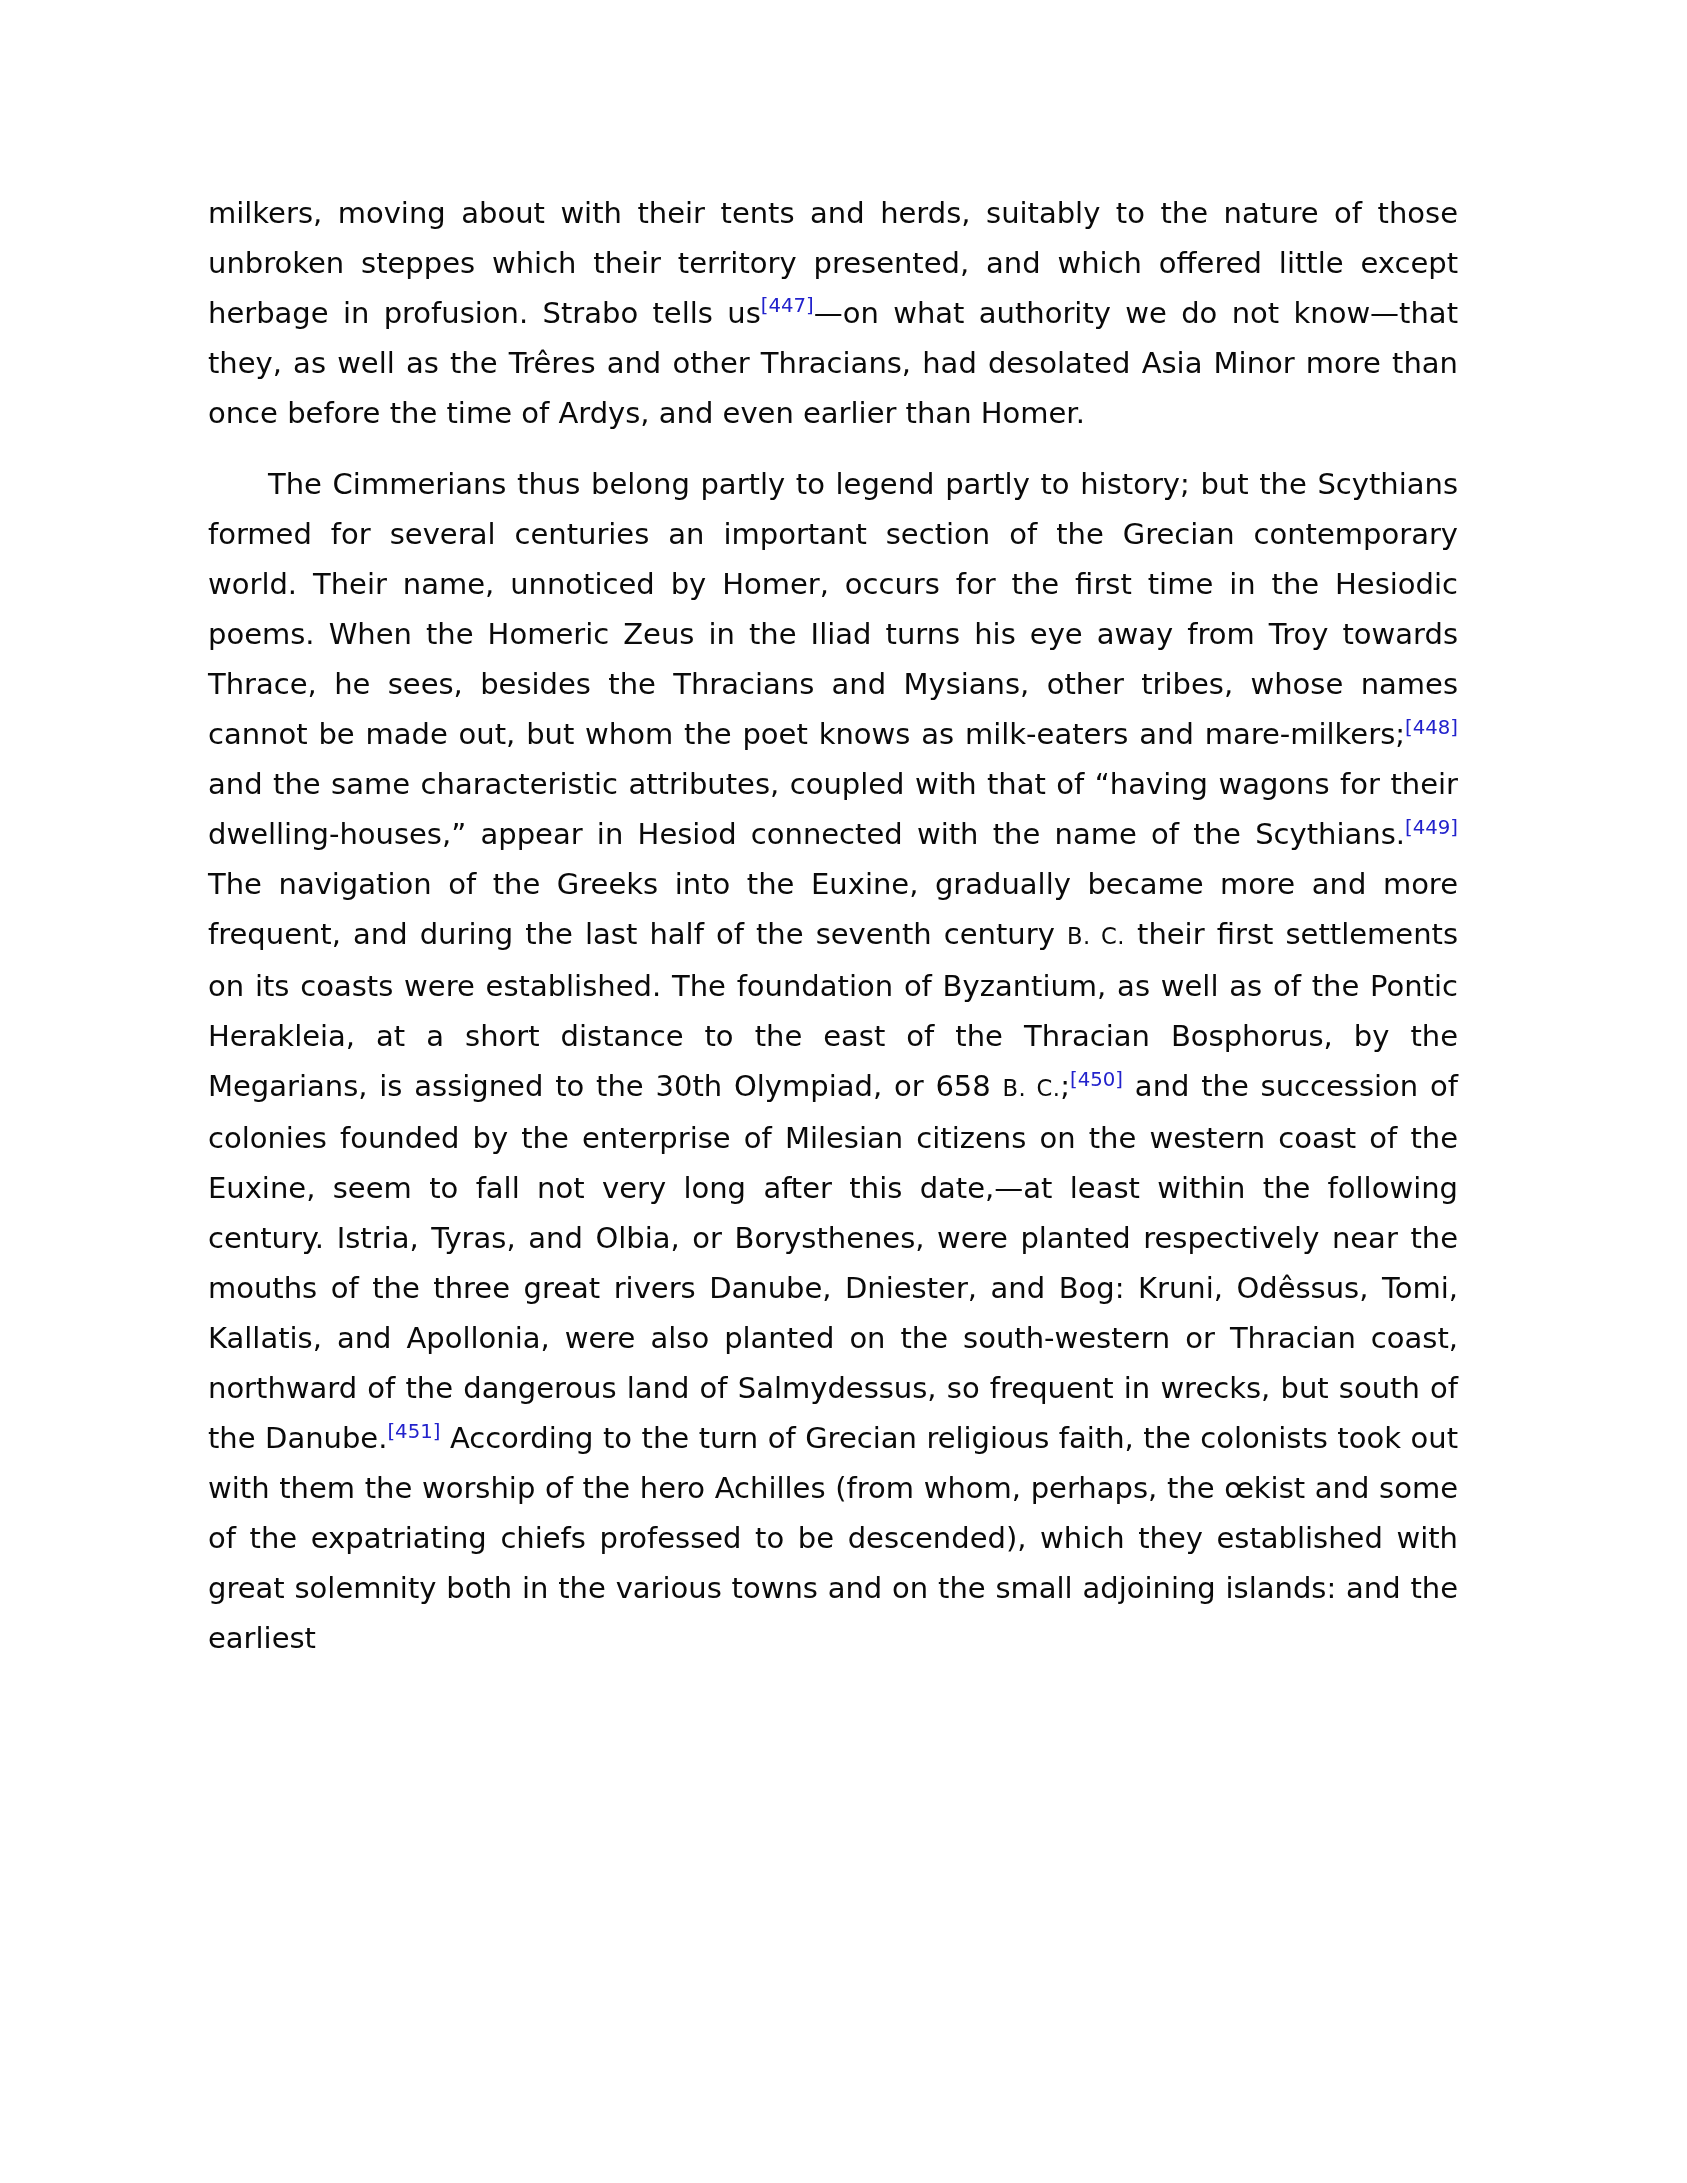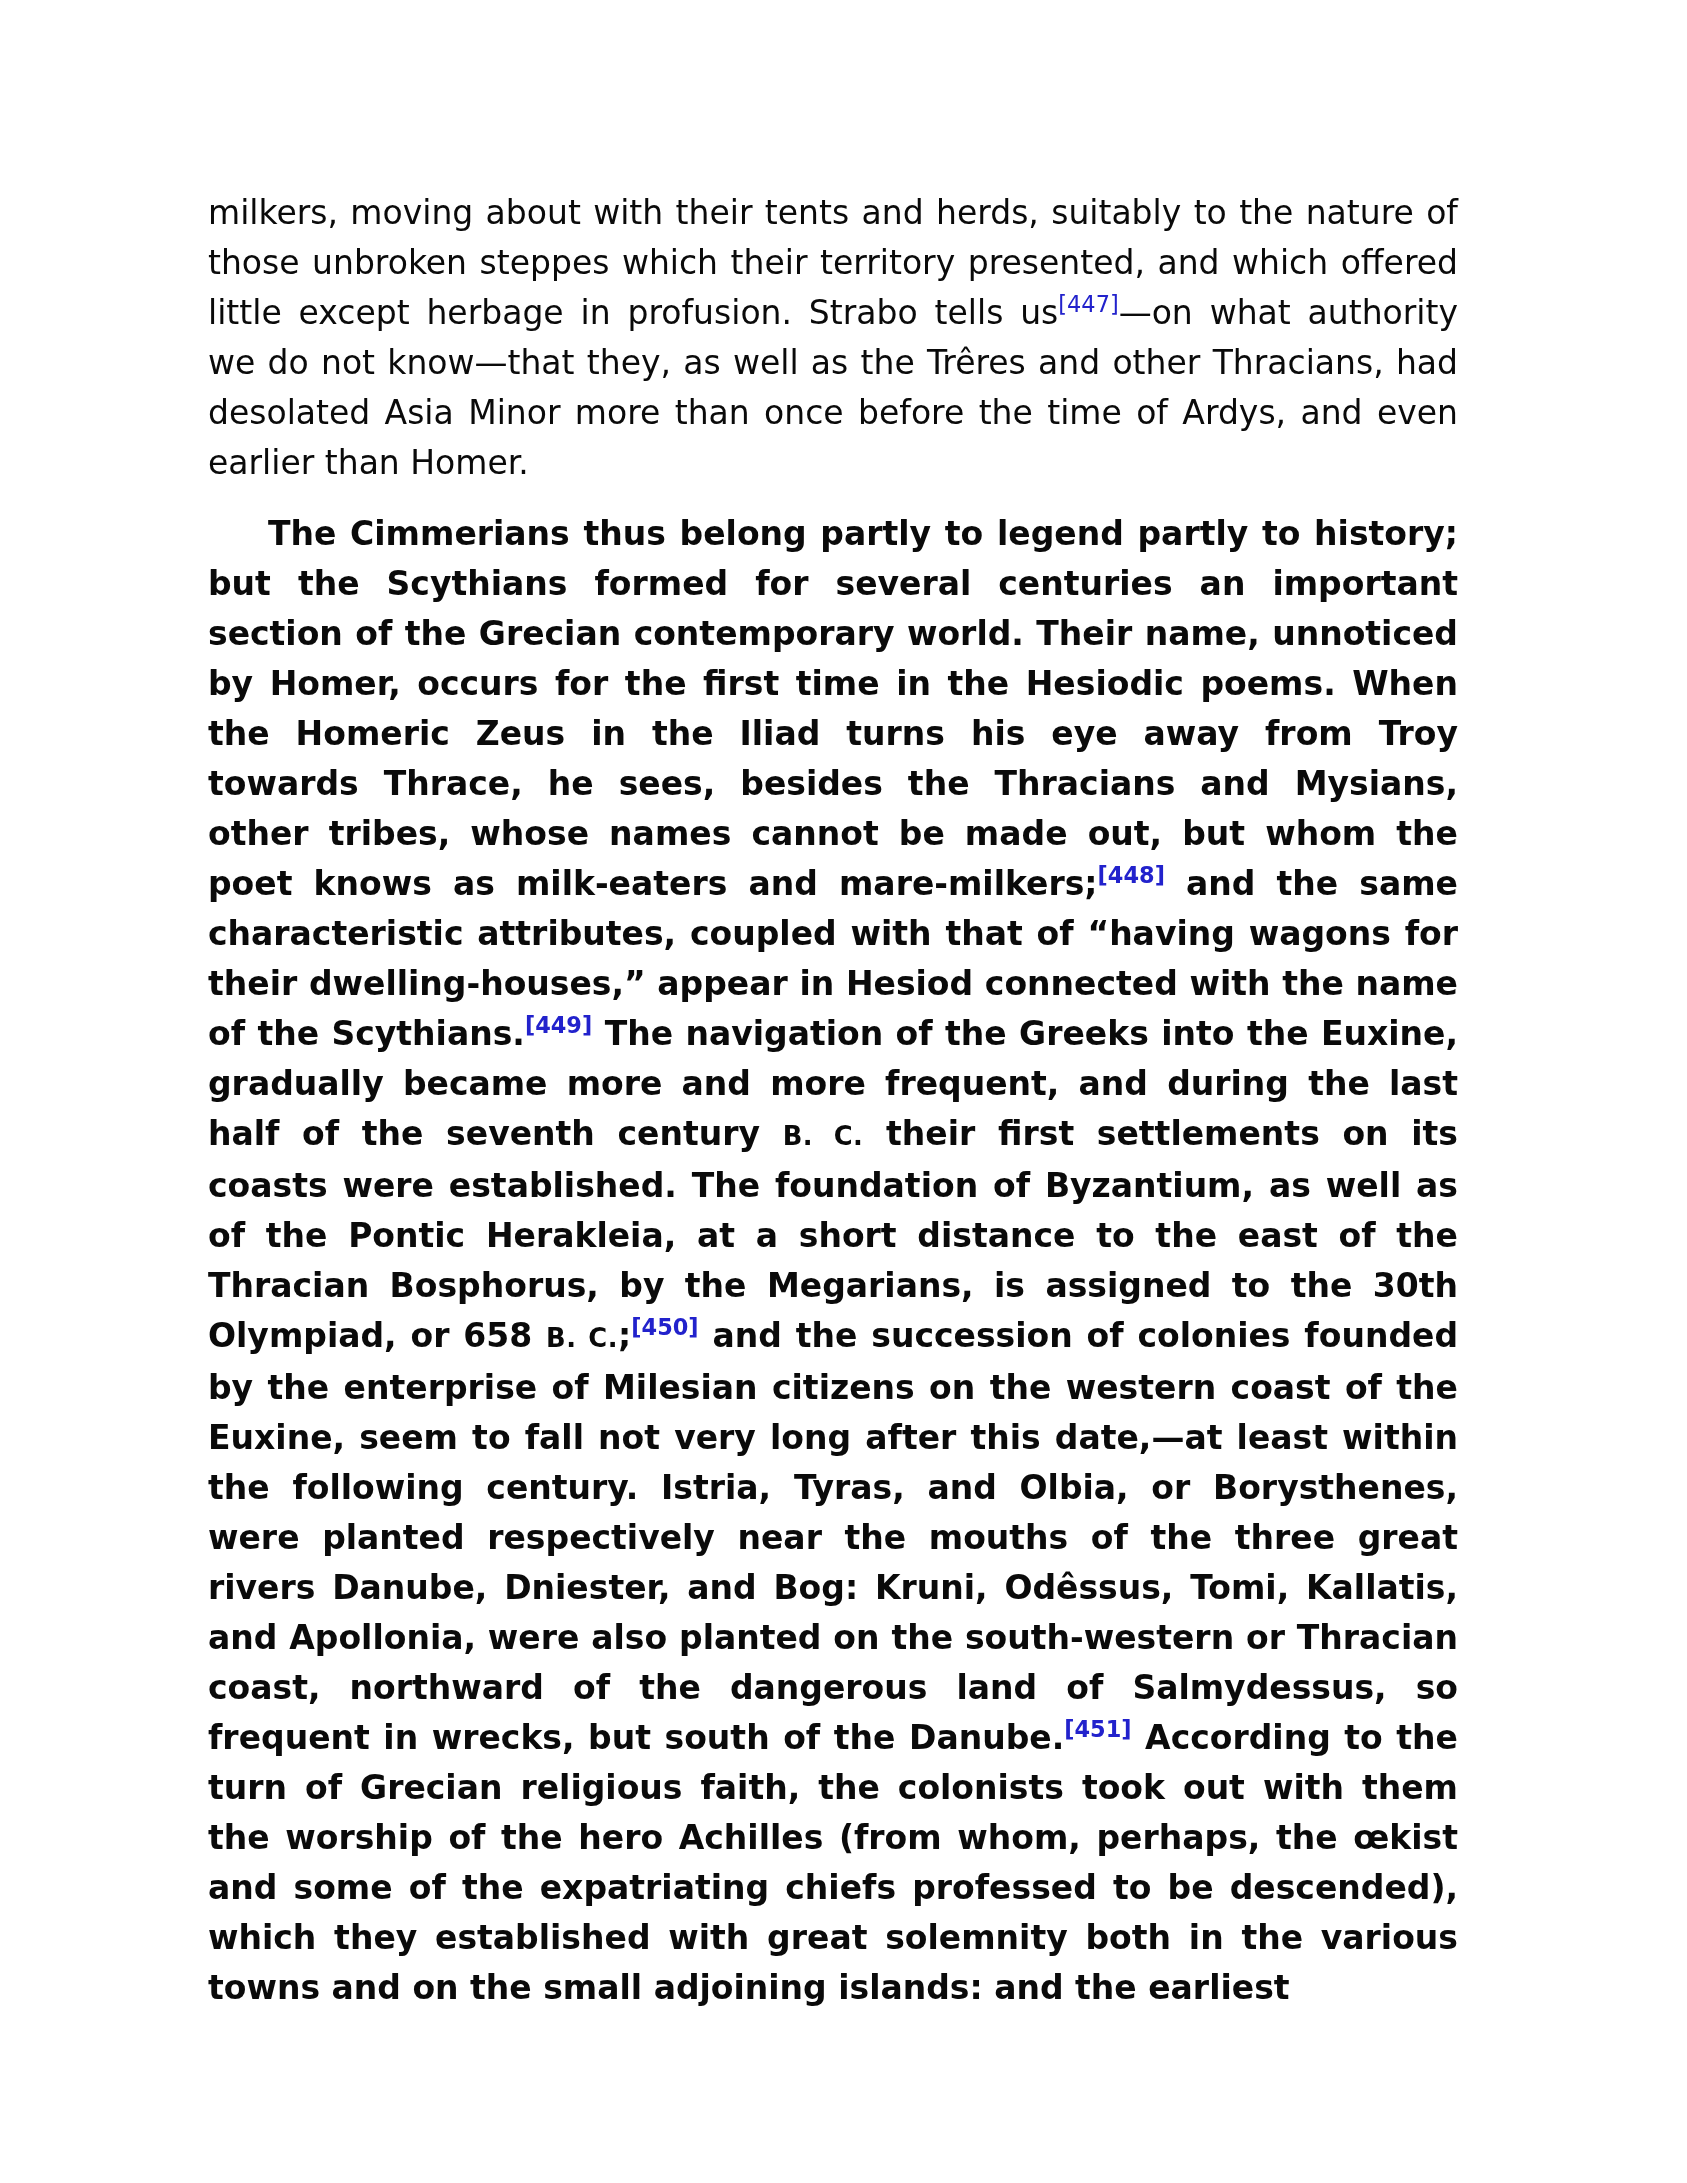--- a/index.html
+++ b/index.html
@@ -13,31 +13,30 @@
     height: 2183px;
     background: var(--page-bg, #ffffff);
     overflow: hidden;
   }
   .text-column {
     position: absolute;
     left: 208px;
     top: 188px;
     width: 1250px;
     font-family: "DejaVu Sans", "Liberation Sans", sans-serif;
-    font-size: 33px;
+    font-size: 29px;
     line-height: 50px;
     color: var(--text-color, #0a0a0a);
     text-align: justify;
   }
   .para {
     margin: 0 0 21.4px 0;
   }
   .para.indent {
     text-indent: 60px;
-    font-weight: bold;
   }
   .fnref {
     color: var(--link-color, #2222cc);
     font-size: 0.68em;
     position: relative;
     top: -0.55em;
     text-decoration: none;
     cursor: pointer;
     line-height: 0;
   }

